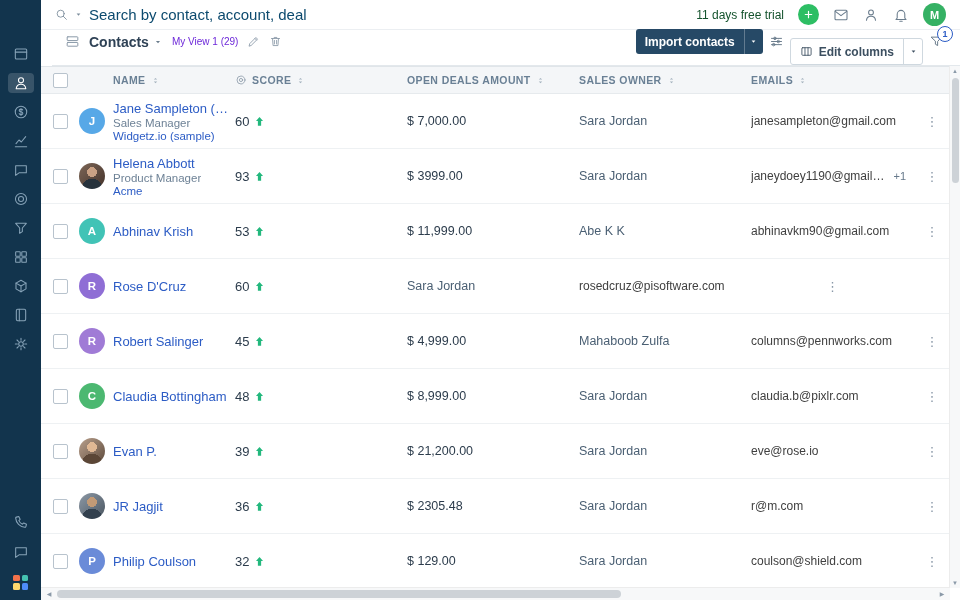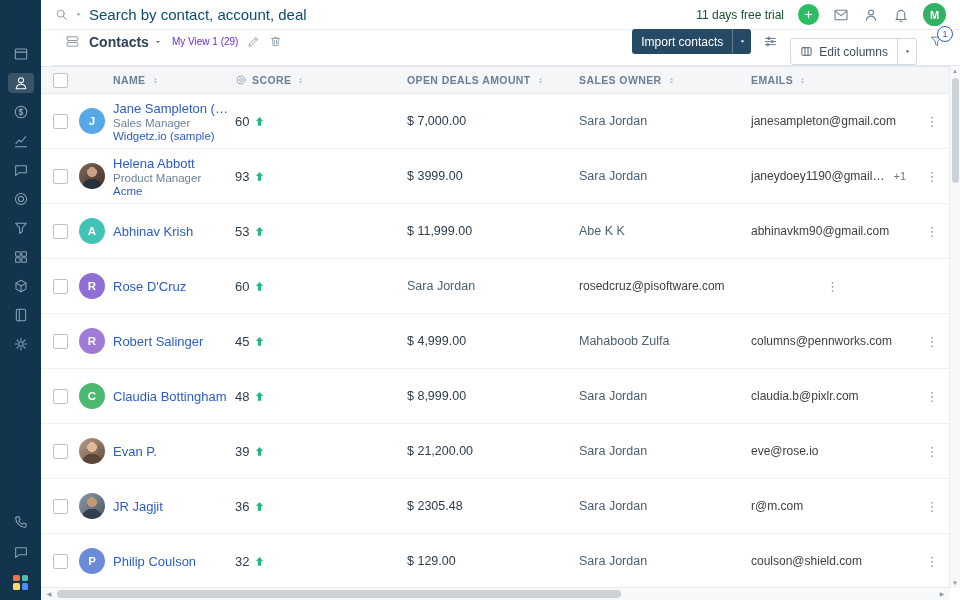--- a/index.html
+++ b/index.html
@@ -39,21 +39,21 @@
 
   
   .toolbar{position:absolute;left:52px;top:30px;right:0;height:36px;box-sizing:border-box;
            display:flex;align-items:center;justify-content:space-between;
            padding:0 16px 12px 13px;background:#fff;border-bottom:1px solid #e3e8ec;}
   .tb-left{display:flex;align-items:center;gap:9px;}
   .module{display:flex;align-items:center;gap:4px;cursor:pointer;}
   .module .lbl{font-size:14px;font-weight:700;color:#2f4256;}
   .view-title{font-size:10px;color:#6d28d9;cursor:pointer;}
   .tool-ic{color:#8a99a8;background:none;border:none;padding:0;display:flex;align-items:center;cursor:pointer;}
-  .tb-right{display:flex;align-items:center;gap:12px;}
+  .tb-right{display:flex;align-items:center;gap:6px;font-weight:bold;}
   .btn-group{display:flex;align-items:stretch;height:25px;border-radius:3px;overflow:hidden;font-size:12px;cursor:pointer;}
   .btn-dark{background:#264966;color:#fff;}
   .btn-dark .car{border-left:1px solid rgba(255,255,255,.28);}
   .btn-light{background:#fff;color:#3c4f60;border:1px solid #cfd8df;margin-top:20px;}
   .btn-light .car{border-left:1px solid #cfd8df;}
   .btn-group .lbl{padding:0 9px;display:flex;align-items:center;gap:6px;}
   .btn-group .car{width:18px;display:flex;align-items:center;justify-content:center;}
   .filter-wrap{position:relative;display:flex;align-items:center;}
   .badge{position:absolute;top:-8px;right:-9px;width:14px;height:14px;border-radius:50%;
          background:#fff;border:1px solid #2c5cc5;color:#2c5cc5;font-size:9px;

